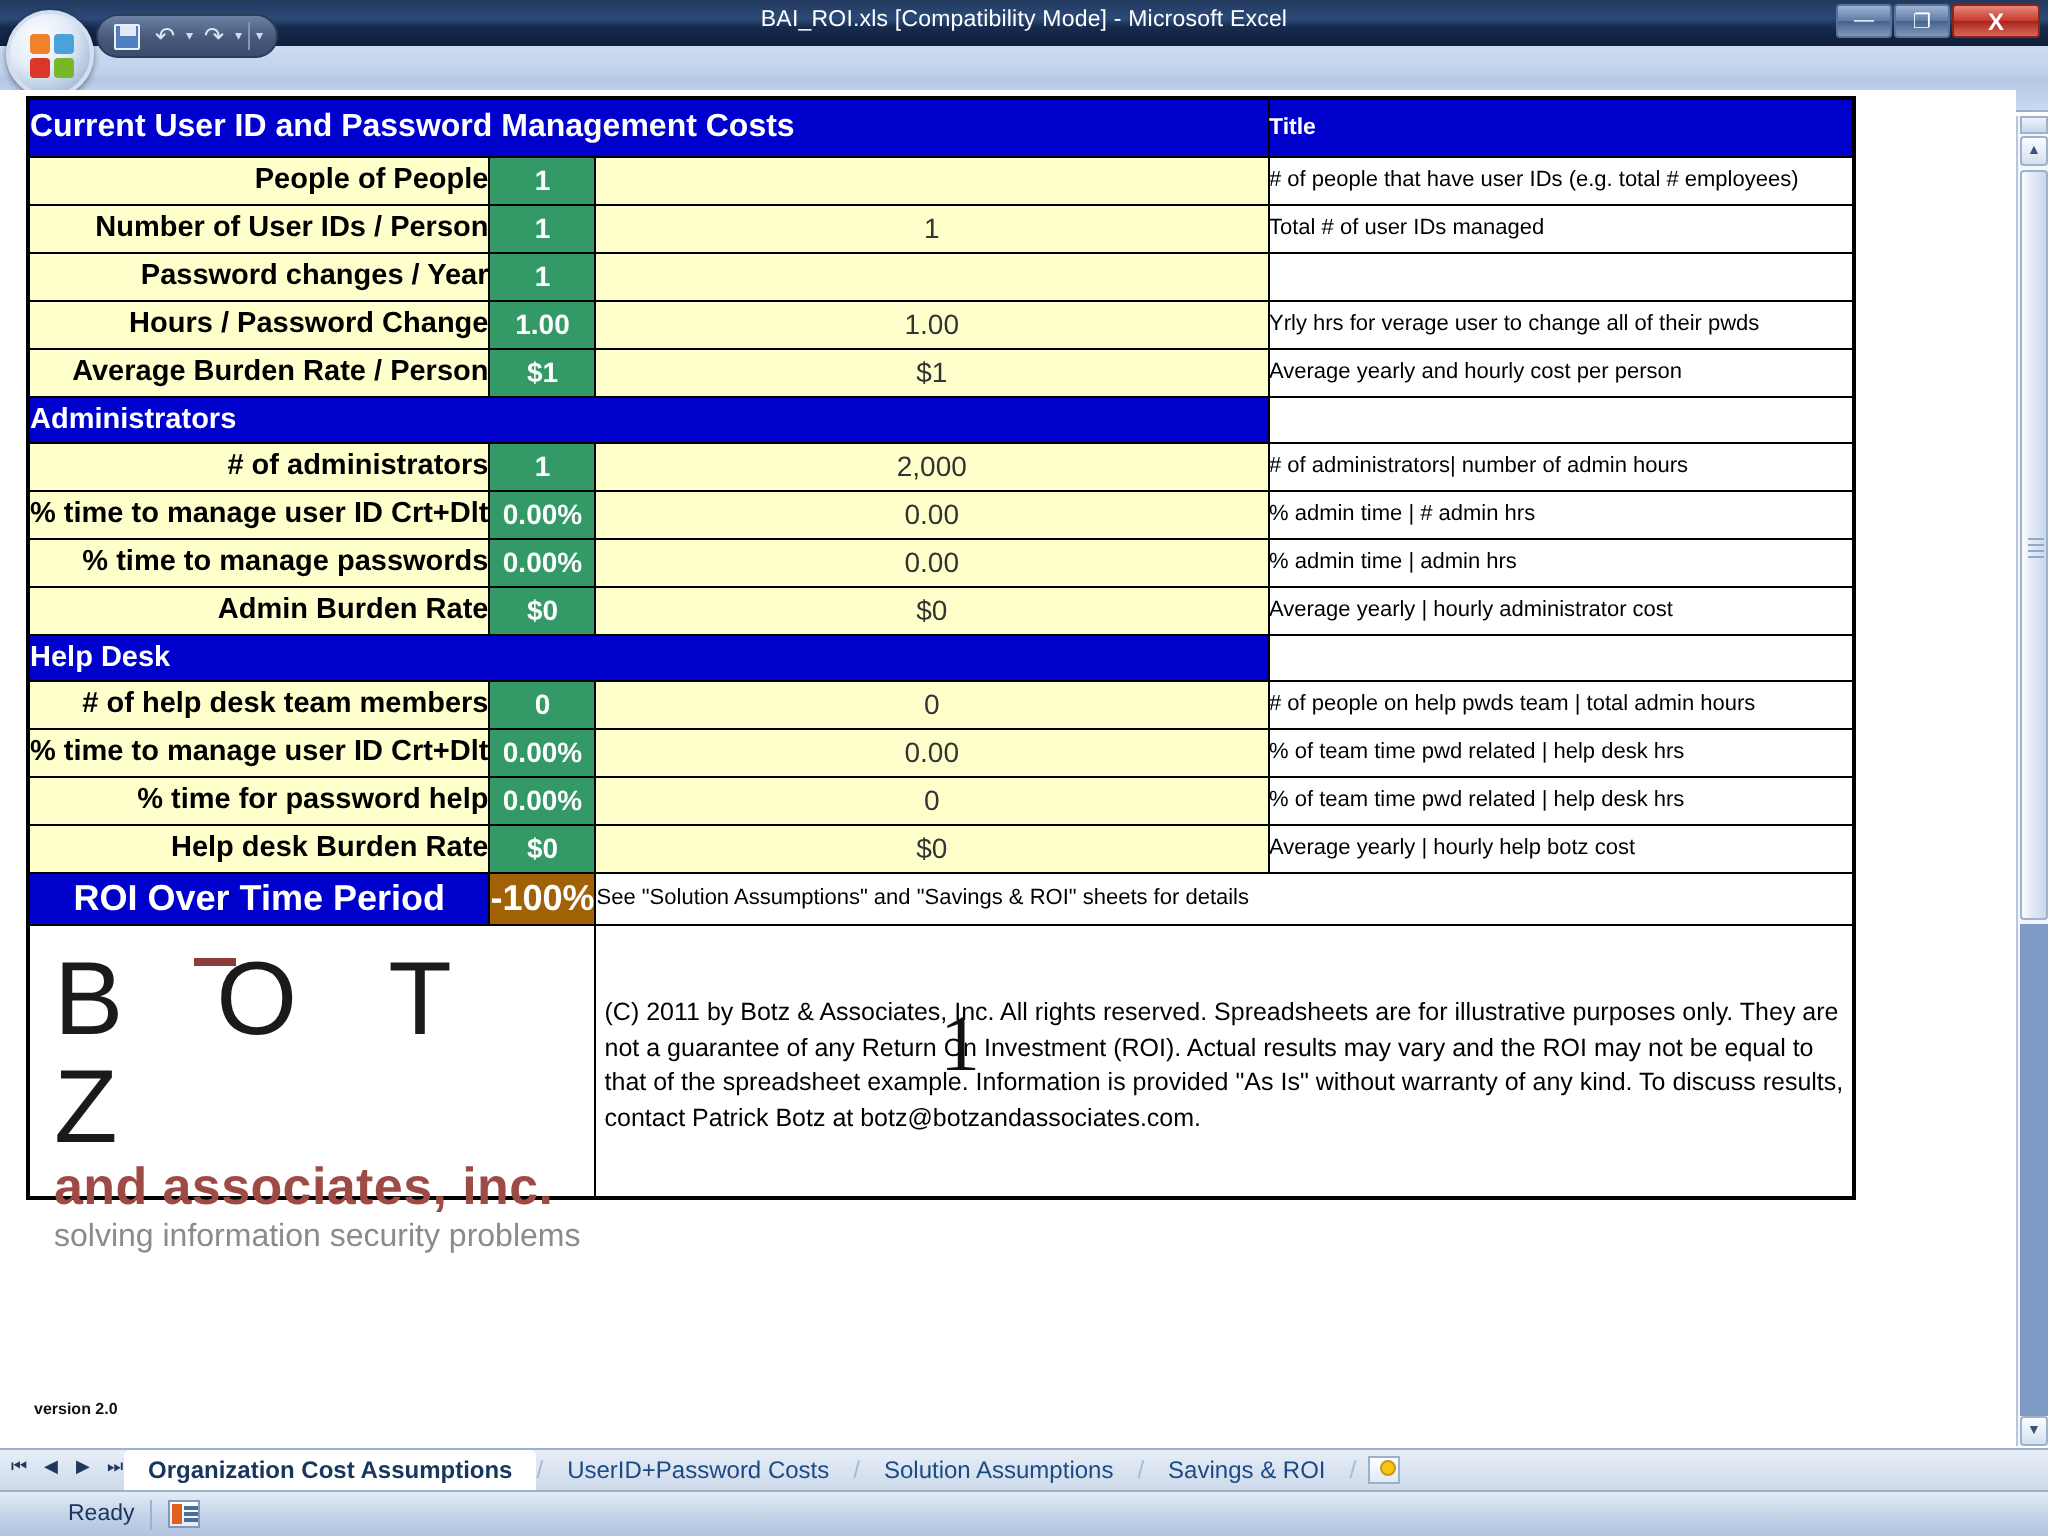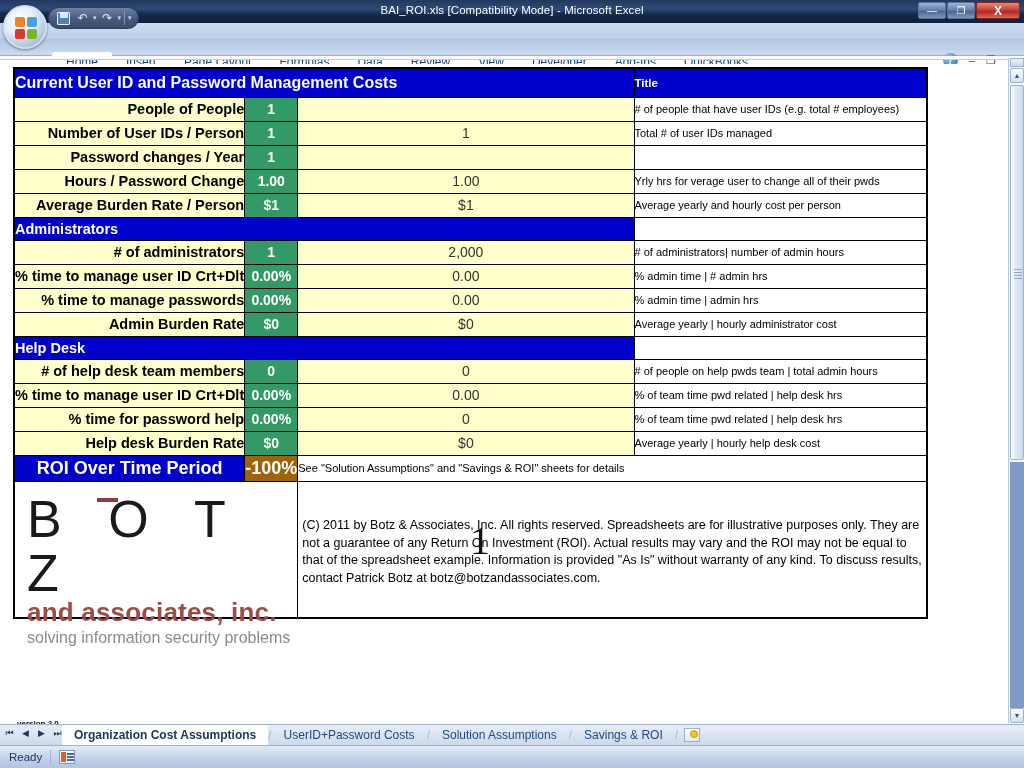--- a/index.html
+++ b/index.html
@@ -95,21 +95,21 @@
   .mini-btn { color:#24497e; font-size:11px; line-height:1; }
 
   
   .ribbon-body {
     position: absolute; left: 0; top: 56px; width: 1024px; height: 4px;
     background: #fdfdfd; border-bottom: 1px solid #c3cfe0;
   }
 
   
   .sheet {
-    position: absolute; left: 0; top: 64px; width: 1008px; height: 663px;
+    position: absolute; left: 0; top: 45px; width: 1008px; height: 663px;
     background: #fff; overflow: hidden;
   }
 
   .grid {
     position: absolute; left: 13px; top: 3px; width: 915px;
     border: 2px solid #000; border-collapse: collapse;
   }
   table.grid td { border: 1px solid #000; padding: 0; vertical-align: middle; }
 
   
@@ -261,21 +261,21 @@
     border:1px solid #9ab0cd; position:relative;
   }
   .new-sheet-ic:after{content:"";position:absolute;right:1px;top:1px;width:6px;height:6px;
     background:#f5c518;border:1px solid #c9990c;border-radius:50%;}
 
   
   .statusbar {
     position: absolute; left: 0; top: 745px; width: 1024px; height: 23px;
     background: linear-gradient(to bottom,#e3ebf7,#c3d2e8 55%,#b2c4de);
     border-top: 1px solid #9fb2cd;
-    display: flex; align-items: center;
+    display: flex; align-items: center; padding-left: 25px;
   }
   .sb-ready { font-size: 11.5px; color: #1a3760; margin-left: 9px; }
   .sb-sep { width:1px;height:15px;background:#9fb2cd;margin:0 8px; }
   .sb-icon {
     width: 16px; height: 14px; background: linear-gradient(to bottom,#fff,#e4ecf8);
     border:1px solid #7f98bb; position:relative;
   }
   .sb-icon:before{content:"";position:absolute;left:1px;top:1px;width:5px;height:10px;background:#e06020;}
   .sb-icon:after{content:"";position:absolute;left:7px;top:2px;width:7px;height:2px;background:#4a6c9b;
     box-shadow:0 3px 0 #4a6c9b, 0 6px 0 #4a6c9b;}
@@ -445,21 +445,21 @@
     <tr>
       <td class="lbl">% time for password help</td>
       <td class="val-a">0.00%</td>
       <td class="val-c">0</td>
       <td class="desc">% of team time pwd related | help desk hrs</td>
     </tr>
     <tr>
       <td class="lbl">Help desk Burden Rate</td>
       <td class="val-a">$0</td>
       <td class="val-c">$0</td>
-      <td class="desc">Average yearly | hourly help desk cost</td>
+      <td class="desc">Average yearly | hourly help botz cost</td>
     </tr>
 
     <tr>
       <td class="roi-label">ROI Over Time Period</td>
       <td class="roi-val">-100%</td>
       <td class="roi-desc" colspan="2">See "Solution Assumptions" and "Savings &amp; ROI" sheets for details</td>
     </tr>
 
     <tr class="footer-row">
       <td class="logo-cell" colspan="2">

